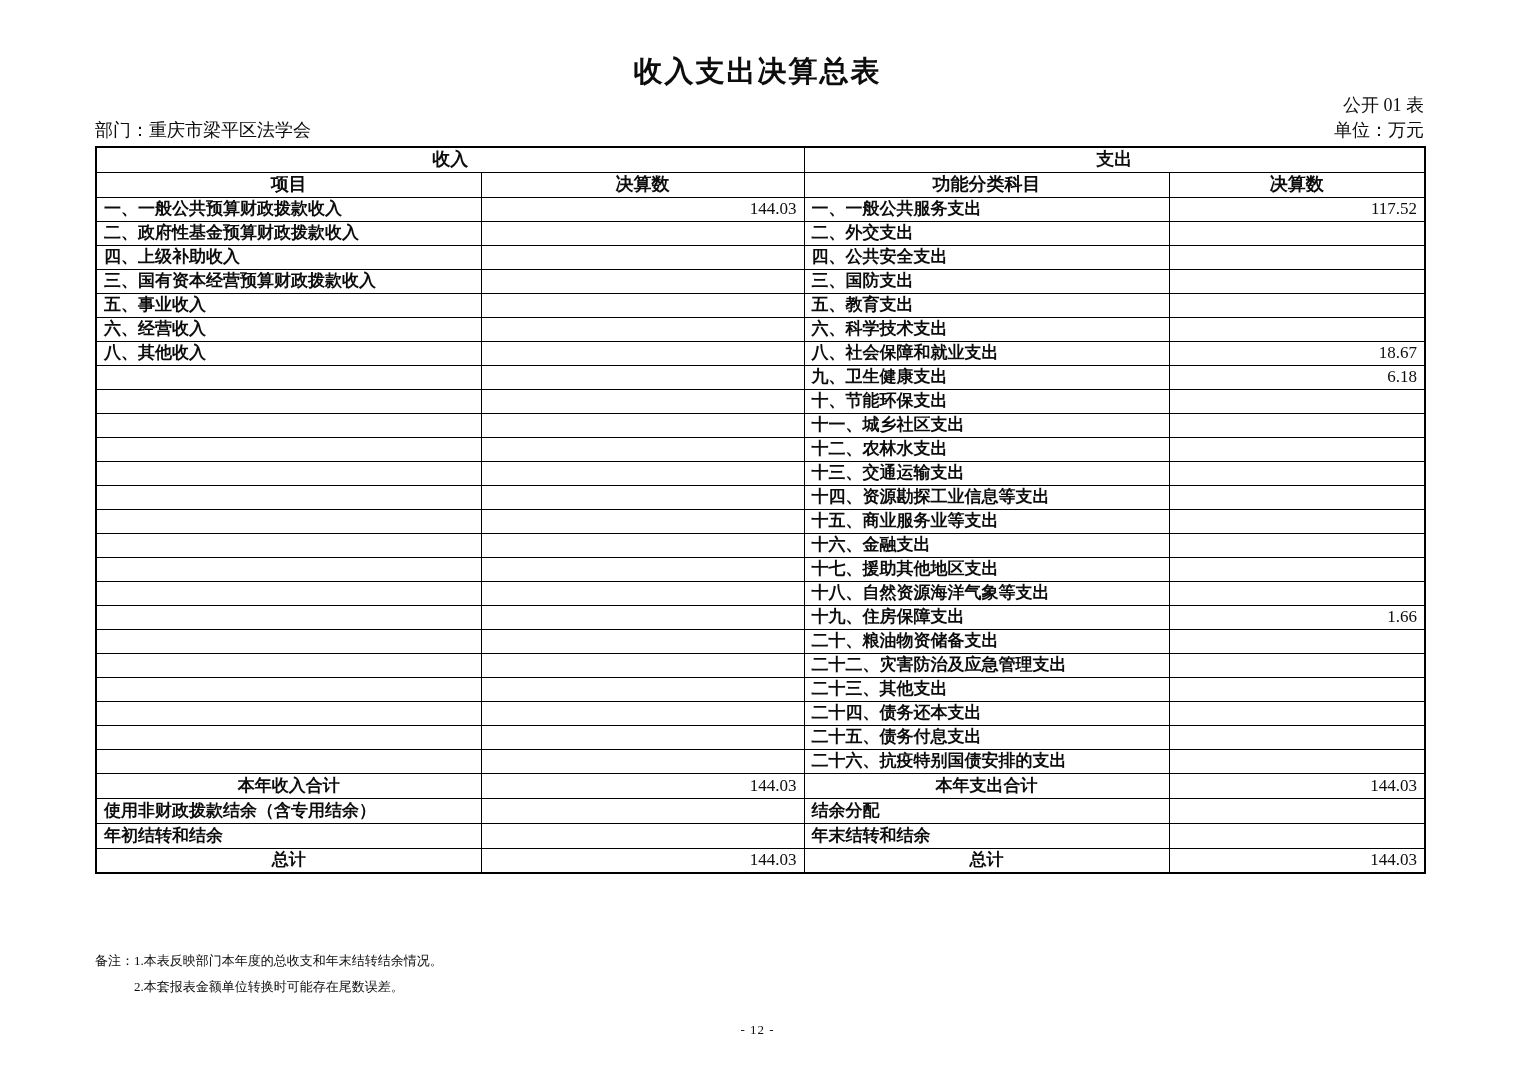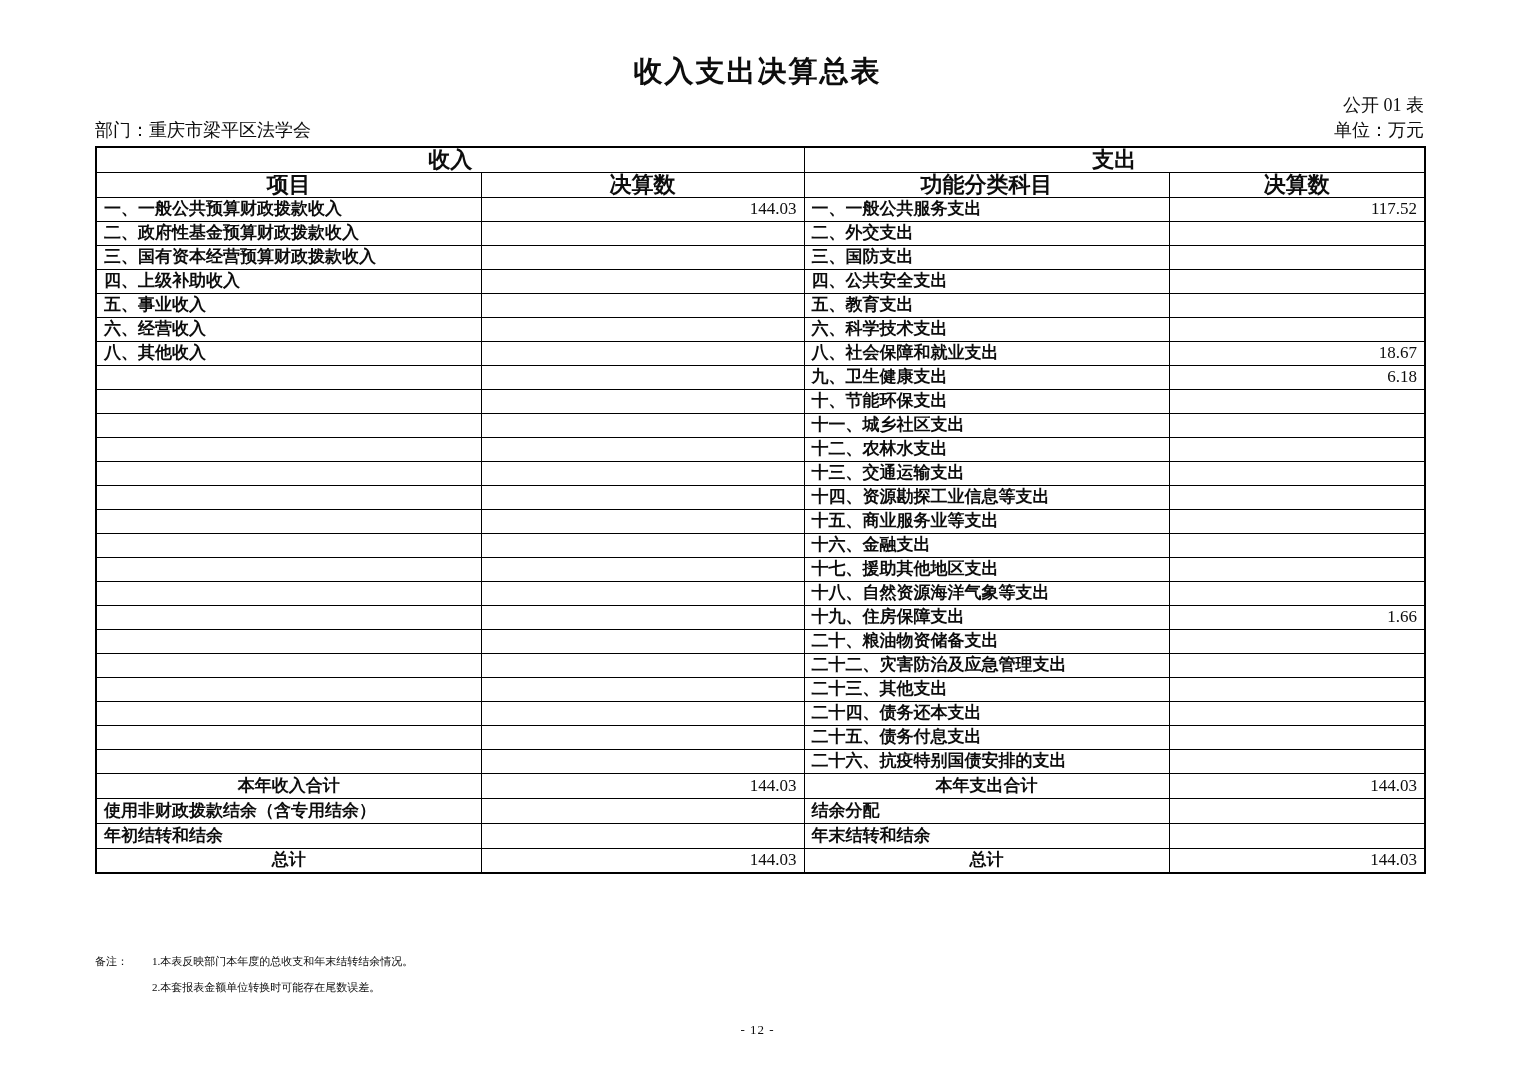--- a/index.html
+++ b/index.html
@@ -38,37 +38,36 @@
     padding: 0 7px;
     vertical-align: middle;
     overflow: hidden;
     white-space: nowrap;
     line-height: 1.05;
   }
   tr.hdr td {
     height: 25px;
     text-align: center;
     font-weight: bold;
-    font-size: 22px;
+    font-size: 18px;
   }
   tr.summary td { height: 25px; }
   td.cell-label { text-align: left; font-weight: bold; margin-top: 17px; }
   td.cell-label.center { text-align: center; }
   td.cell-num {
     text-align: right;
     font-weight: normal;
     font-size: 18px;
     font-family: "Liberation Serif", "DejaVu Serif", serif;
     margin-top: 46px;
   }
   .notes {
     position: absolute; top: 948px; left: 95px;
-    font-size: 11px; line-height: 26px;
+    font-size: 13px; line-height: 26px;
     display: flex;
-    gap: 24px;
   }
   .notes .note-lines div { white-space: nowrap; }
   .page-number {
     position: absolute; top: 1022px; left: 0; width: 100%;
     text-align: center; font-size: 13px;
     letter-spacing: 1px;
   }
 </style>
 </head>
 <body>
@@ -105,29 +104,29 @@
         <td class="cell-label">一、一般公共服务支出</td>
         <td class="cell-num">117.52</td>
       </tr>
       <tr>
         <td class="cell-label">二、政府性基金预算财政拨款收入</td>
         <td class="cell-num">&nbsp;</td>
         <td class="cell-label">二、外交支出</td>
         <td class="cell-num">&nbsp;</td>
       </tr>
       <tr>
+        <td class="cell-label">四、上级补助收入</td>
+        <td class="cell-num">&nbsp;</td>
+        <td class="cell-label">四、公共安全支出</td>
+        <td class="cell-num">&nbsp;</td>
+      </tr>
+      <tr>
         <td class="cell-label">三、国有资本经营预算财政拨款收入</td>
         <td class="cell-num">&nbsp;</td>
         <td class="cell-label">三、国防支出</td>
-        <td class="cell-num">&nbsp;</td>
-      </tr>
-      <tr>
-        <td class="cell-label">四、上级补助收入</td>
-        <td class="cell-num">&nbsp;</td>
-        <td class="cell-label">四、公共安全支出</td>
         <td class="cell-num">&nbsp;</td>
       </tr>
       <tr>
         <td class="cell-label">五、事业收入</td>
         <td class="cell-num">&nbsp;</td>
         <td class="cell-label">五、教育支出</td>
         <td class="cell-num">&nbsp;</td>
       </tr>
       <tr>
         <td class="cell-label">六、经营收入</td>

